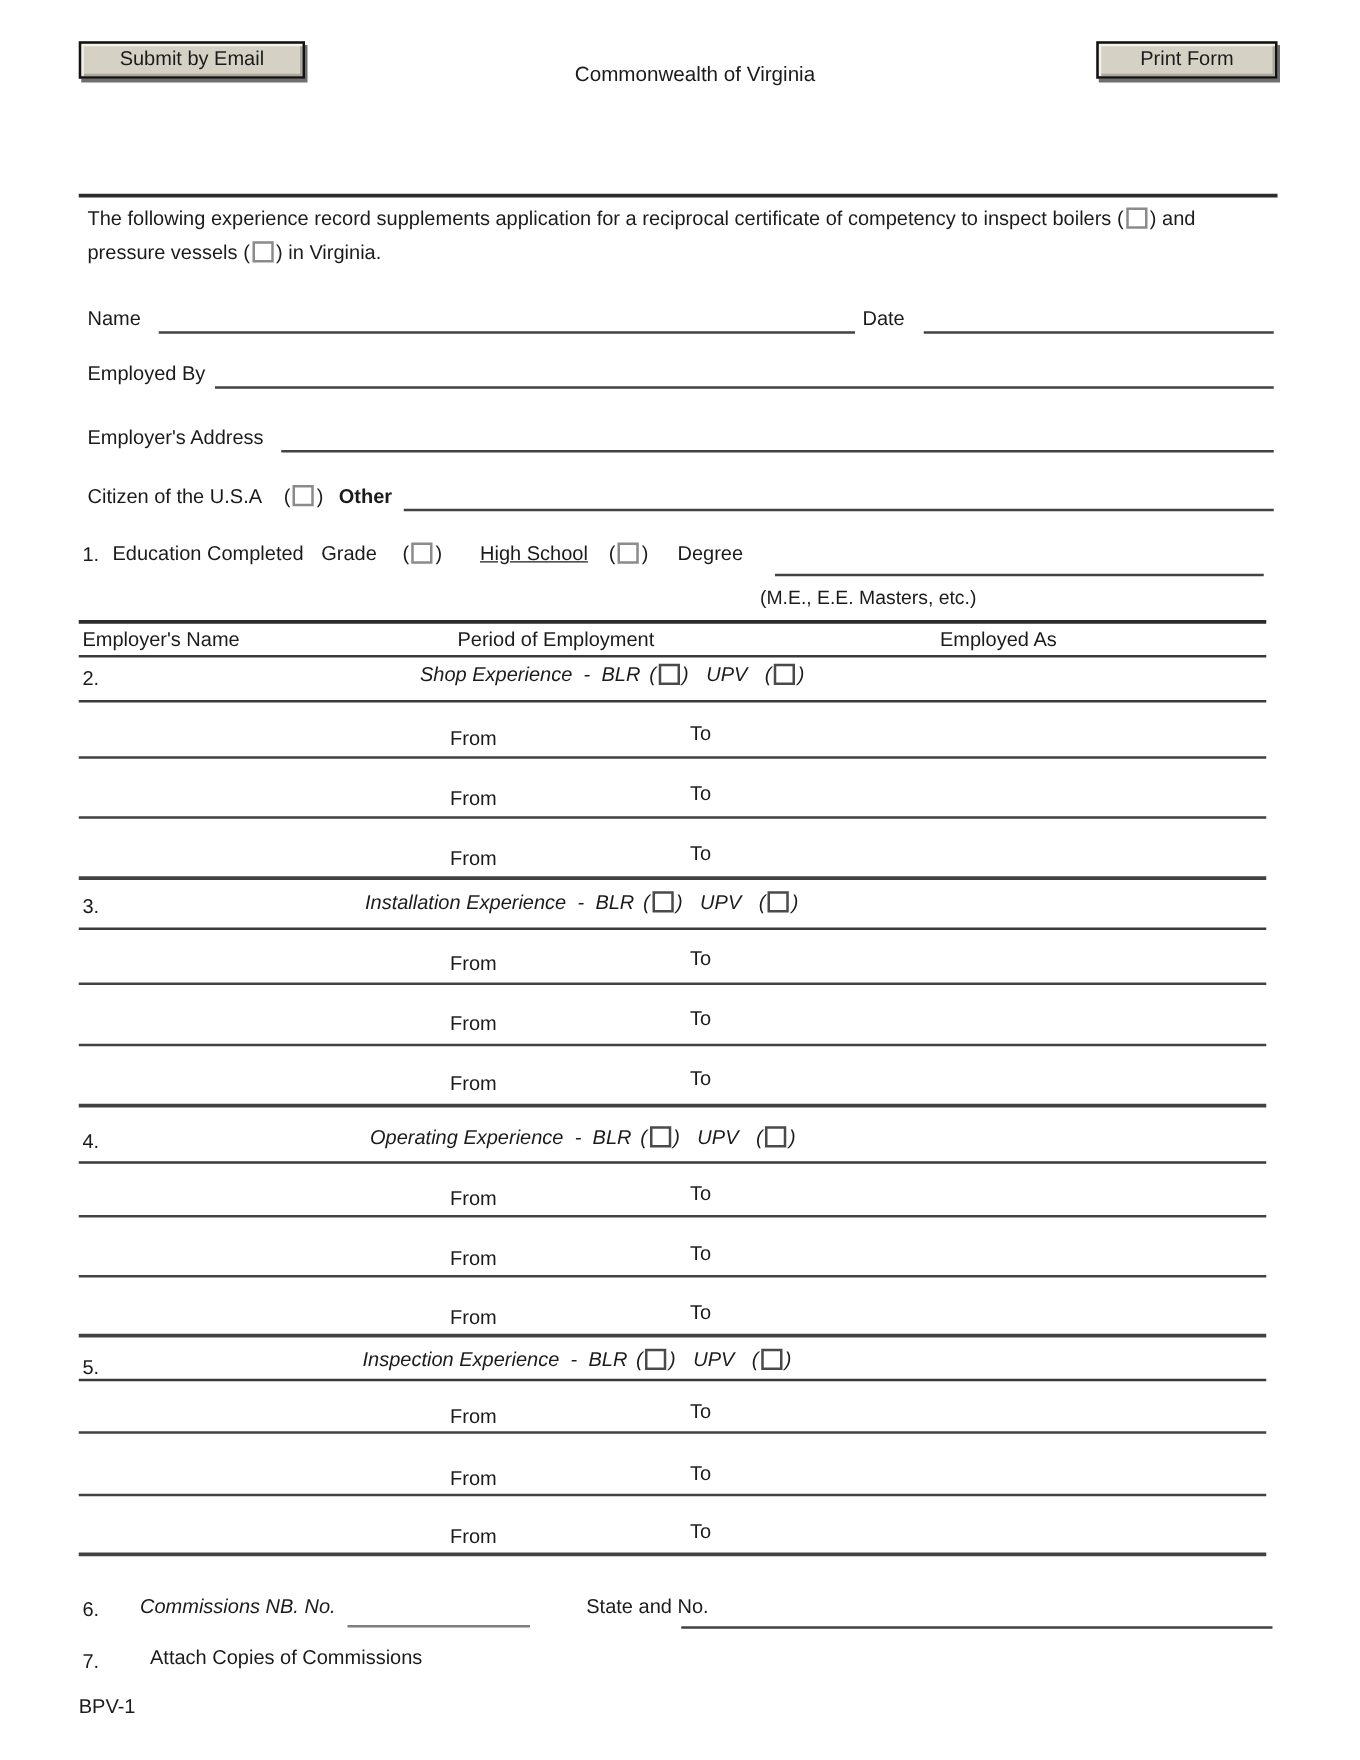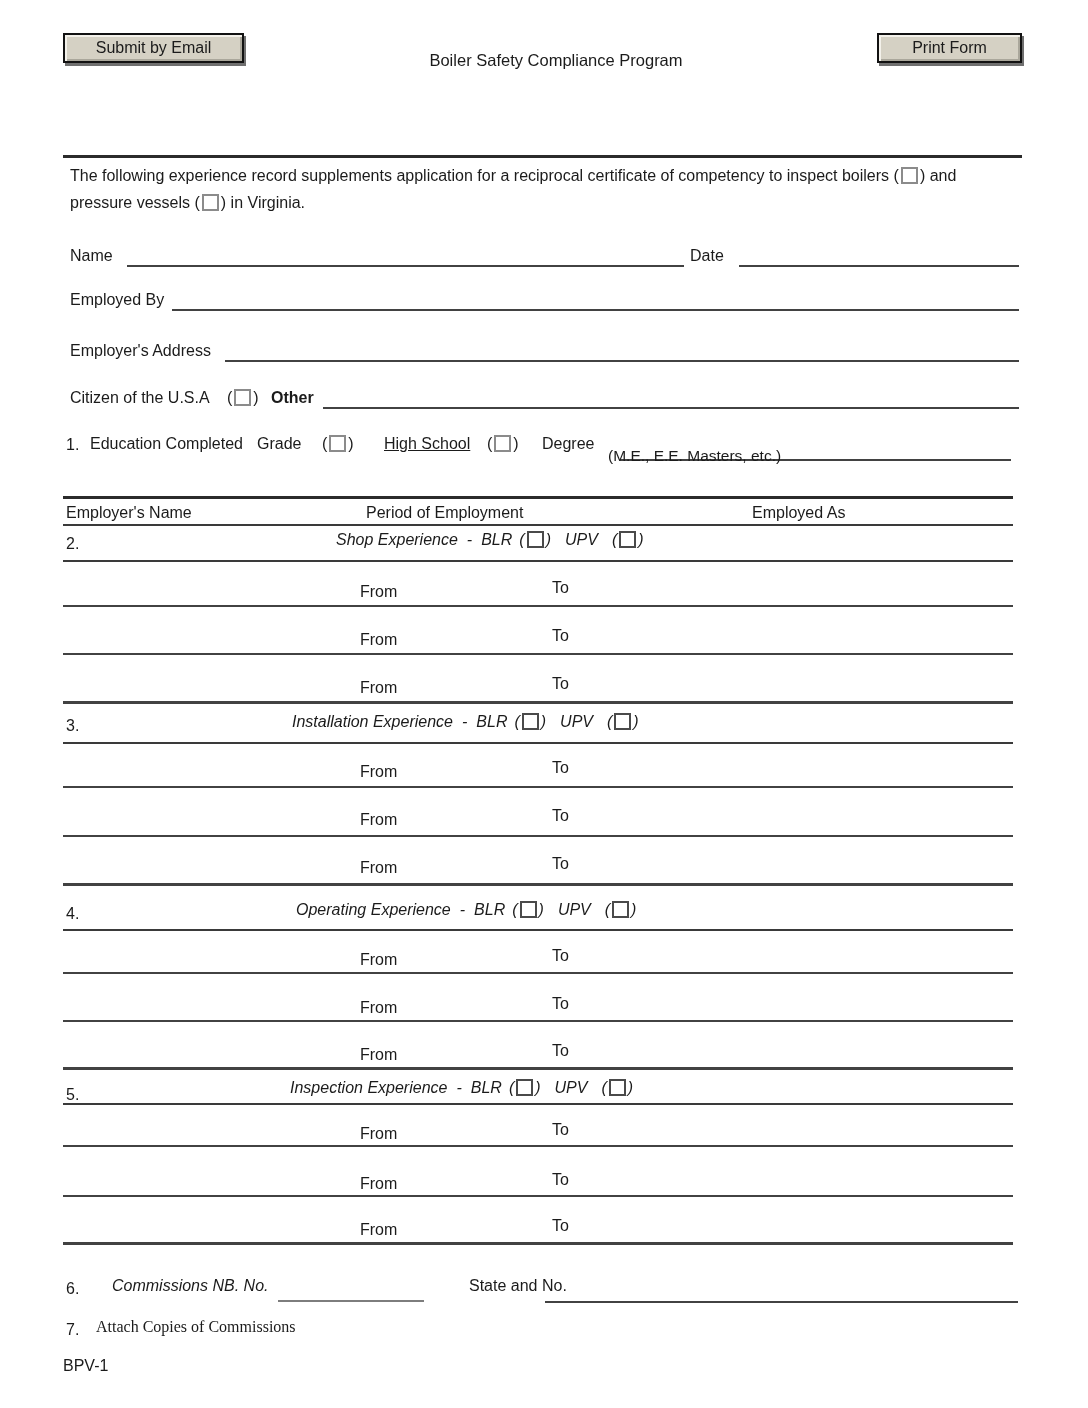--- a/index.html
+++ b/index.html
@@ -38,21 +38,21 @@
 </style>
 </head>
 <body>
 
 <div class="page">
 
   <button class="pdf-btn" style="left:63px;top:33px;width:181px;">Submit by Email</button>
   <button class="pdf-btn" style="left:877px;top:33px;width:145px;">Print Form</button>
 
   <div class="titleblock">
-    <div>Boiler Safety Compliance Program</div>
+    <div>Commonwealth of Virginia</div>
   </div>
 
   <div class="rule thick" style="left:63px;top:155px;width:959px;"></div>
 
   <div class="introline" style="top:165px;">
     <span>The following experience record supplements application for a reciprocal certificate of competency to inspect boilers</span>
     <span class="paren">(</span><span class="cb"></span><span class="paren">)</span>
     <span>and</span>
   </div>
   <div class="introline" style="top:192px;">
@@ -84,21 +84,21 @@
   <div class="abs lbl" style="left:257px;top:434px;">Grade</div>
   <div class="abs lbl" style="left:322px;top:434px;">
     <span class="paren">(</span><span class="cb"></span><span class="paren">)</span>
   </div>
   <div class="abs lbl" style="left:384px;top:434px;text-decoration:underline;">High School</div>
   <div class="abs lbl" style="left:487px;top:434px;">
     <span class="paren">(</span><span class="cb"></span><span class="paren">)</span>
   </div>
   <div class="abs lbl" style="left:542px;top:434px;">Degree</div>
   <div class="fieldline" style="left:620px;top:459px;width:391px;"></div>
-  <div class="abs small" style="left:608px;top:447px;">(M.E., E.E. Masters, etc.)</div>
+  <div class="abs small" style="left:608px;top:470px;">(M.E., E.E. Masters, etc.)</div>
 
   <div class="rule thick" style="left:63px;top:496px;width:950px;"></div>
   <div class="abs lbl" style="left:66px;top:503px;">Employer's Name</div>
   <div class="abs lbl" style="left:366px;top:503px;">Period of Employment</div>
   <div class="abs lbl" style="left:752px;top:503px;">Employed As</div>
   <div class="rule" style="left:63px;top:524px;width:950px;"></div>
 
   <div class="abs lbl" style="left:66px;top:534px;">2.</div>
   <div class="shead" style="left:336px;top:531px;">
     <span>Shop Experience</span>
@@ -191,17 +191,17 @@
   <div class="abs fromto" style="left:552px;top:1217px;">To</div>
   <div class="fieldline" style="left:63px;top:1242px;width:950px;height:3px;"></div>
 
   <div class="abs lbl" style="left:66px;top:1279px;">6.</div>
   <div class="abs lbl" style="left:112px;top:1276px;font-style:italic;">Commissions NB. No.</div>
   <div class="fieldline gray" style="left:278px;top:1300px;width:146px;"></div>
   <div class="abs lbl" style="left:427px;top:1276px;margin-left:42px;">State and No.</div>
   <div class="fieldline" style="left:545px;top:1301px;width:473px;"></div>
 
   <div class="abs lbl" style="left:66px;top:1320px;">7.</div>
-  <div class="abs lbl" style="left:96px;top:1317px;font-family:Liberation Serif, serif;">Attach Copies of Commissions</div>
+  <div class="abs lbl" style="left:120px;top:1317px;">Attach Copies of Commissions</div>
 
   <div class="abs lbl" style="left:63px;top:1356px;">BPV-1</div>
 
 </div>
 
 </body></html>

